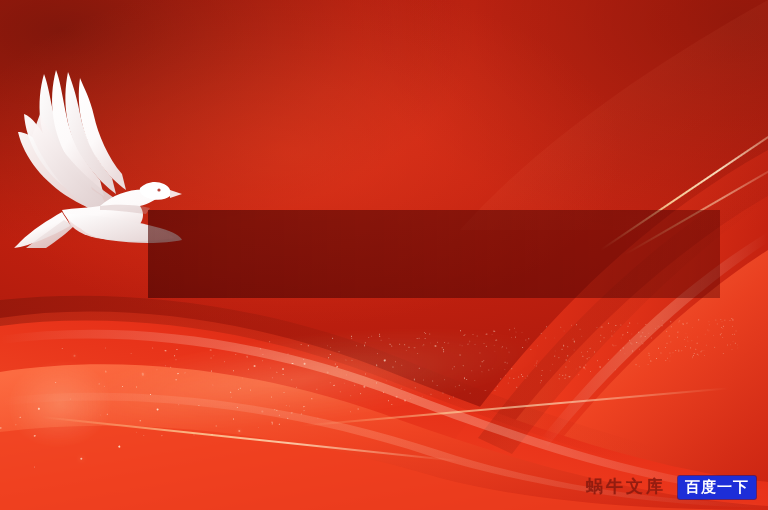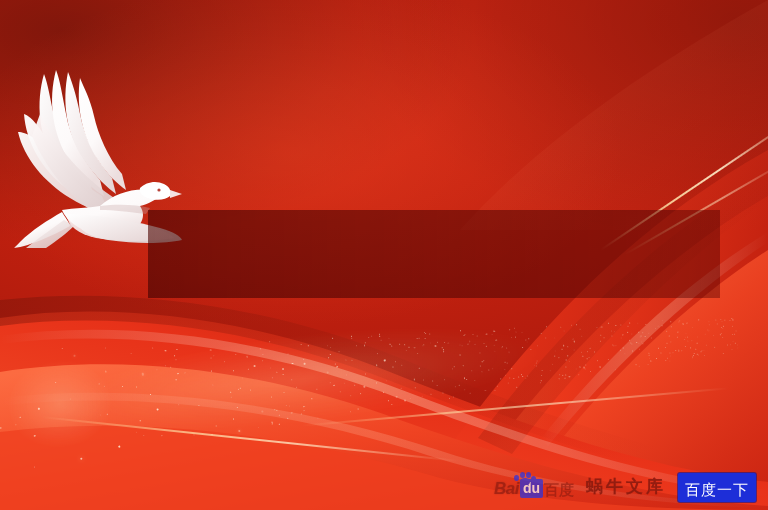--- a/index.html
+++ b/index.html
@@ -107,22 +107,22 @@
     opacity:.85;
   }
   .wenku{
     color:#8c1a0f;font-size:17px;font-weight:bold;letter-spacing:3px;
     line-height:20px;
     text-shadow:0 0 1px rgba(0,0,0,.2);
     opacity:.9;
   }
   .baidu-btn{
     background:#1d2ed8;color:#ffffff;
-    font-size:15px;font-weight:normal;letter-spacing:1px;
-    padding:8px 7px 3px 7px;
+    font-size:15px;font-weight:bold;letter-spacing:1px;
+    padding:2px 7px 3px 7px;
     border-radius:2px;
     line-height:18px;
     box-shadow:0 0 0 1px rgba(10,20,150,.6);
   }
 </style>
 </head>
 <body>
 
 <div id="stage">
 
@@ -712,31 +712,19 @@
       <path d="M60,162 C46,172 32,182 22,190 L42,190 C54,182 64,174 70,168 Z" fill="url(#dg3)" opacity=".9"></path>
 
       <path d="M96,148 C112,146 130,146 146,150 L142,156 C124,154 110,152 96,152 Z" fill="rgba(200,170,170,.35)"></path>
     </svg>
   </div>
 
   <div class="title-band"></div>
 
   <div class="footer">
 
-    <div class="baidu-logo">
-      <span class="paw">
-        <i style="left:0px;top:3px;width:5px;height:6px;"></i>
-        <i style="left:6px;top:0px;width:5px;height:6px;"></i>
-        <i style="left:12px;top:0px;width:5px;height:6px;"></i>
-        <i style="left:17px;top:4px;width:5px;height:6px;"></i>
-        <i style="left:6px;top:6px;width:10px;height:7px;border-radius:50% 50% 45% 45%;"></i>
-      </span>
-      <span class="bd-bai">Bai</span>
-      <span class="bd-du">du</span>
-      <span class="bd-cn">百度</span>
-    </div>
 
     <div class="wenku">蜗牛文库</div>
 
     <div class="baidu-btn">百度一下</div>
   </div>
 
 </div>
 
 </body></html>

